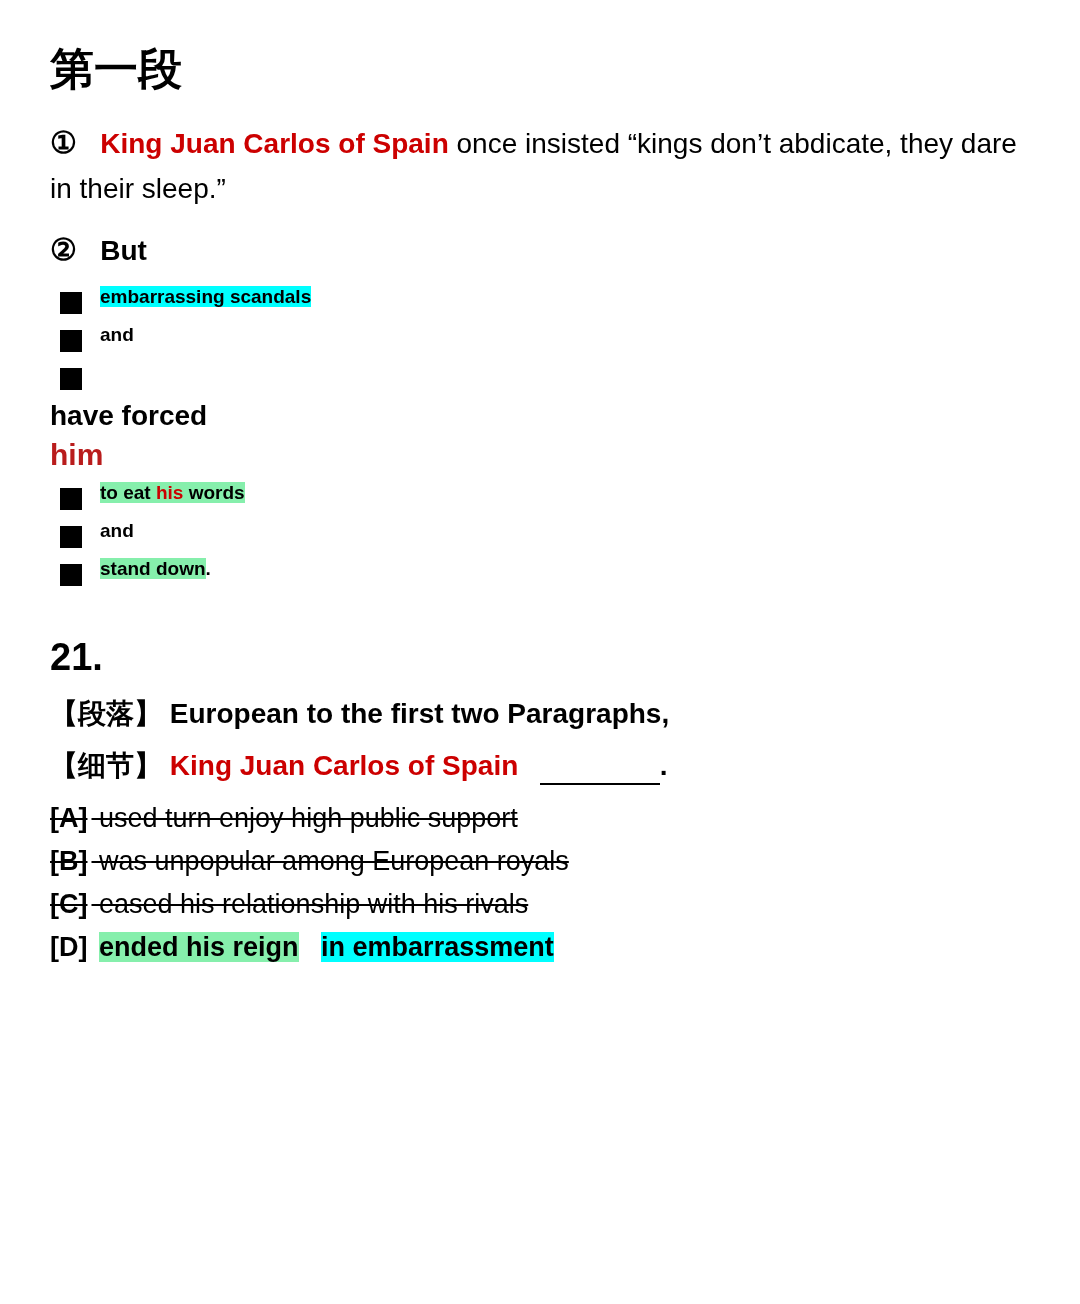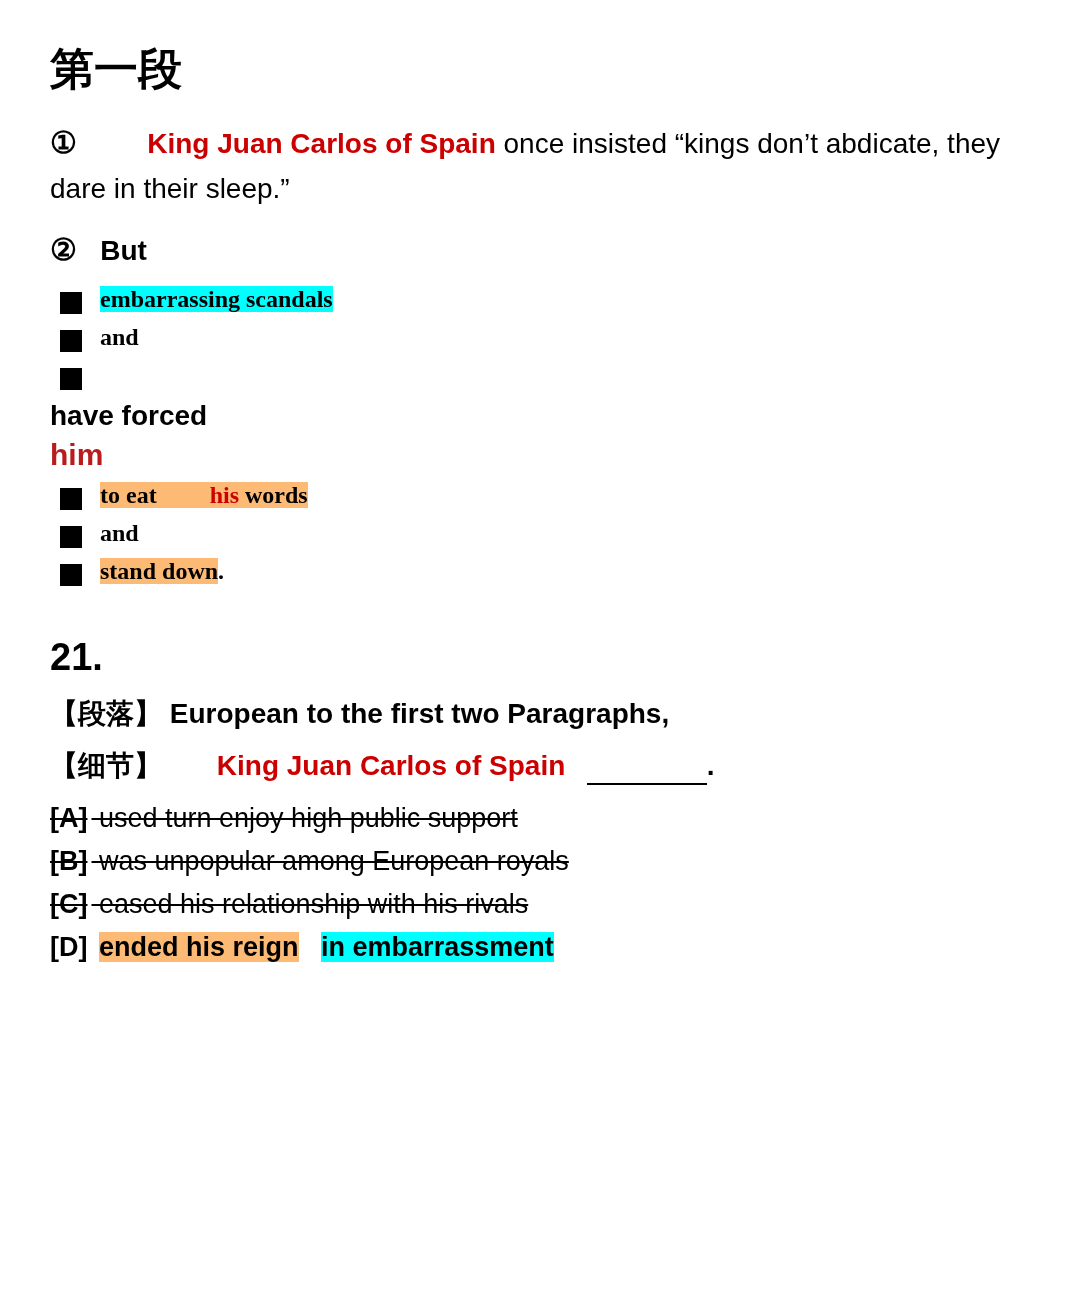--- a/index.html
+++ b/index.html
@@ -25,49 +25,47 @@
       margin-bottom: 10px;
       line-height: 1.6;
     }
     .circled-num {
       font-weight: bold;
       font-size: 30px;
     }
     .red-text {
       color: #cc0000;
       font-weight: bold;
-      margin-left: 47px;
     }
     .cyan-highlight {
       background-color: #00ffff;
       font-weight: bold;
     }
     .yellow-highlight {
-      background-color: #fdba74;
+      background-color: #86efac;
       font-weight: bold;
     }
     .bullet-item {
       display: flex;
       align-items: flex-start;
       margin-bottom: 10px;
       margin-left: 10px;
     }
     .bullet-square {
       display: inline-block;
       width: 22px;
       height: 22px;
       background: #000;
       margin-right: 18px;
       margin-top: 6px;
       flex-shrink: 0;
     }
     .bullet-text {
       font-weight: bold;
-      font-size: 24px;
-      font-family: Liberation Serif, serif;
+      font-size: 19px;
     }
     .bold-text {
       font-weight: bold;
     }
     .have-forced {
       font-weight: bold;
       margin-bottom: 6px;
       margin-top: 6px;
     }
     .him-text {

